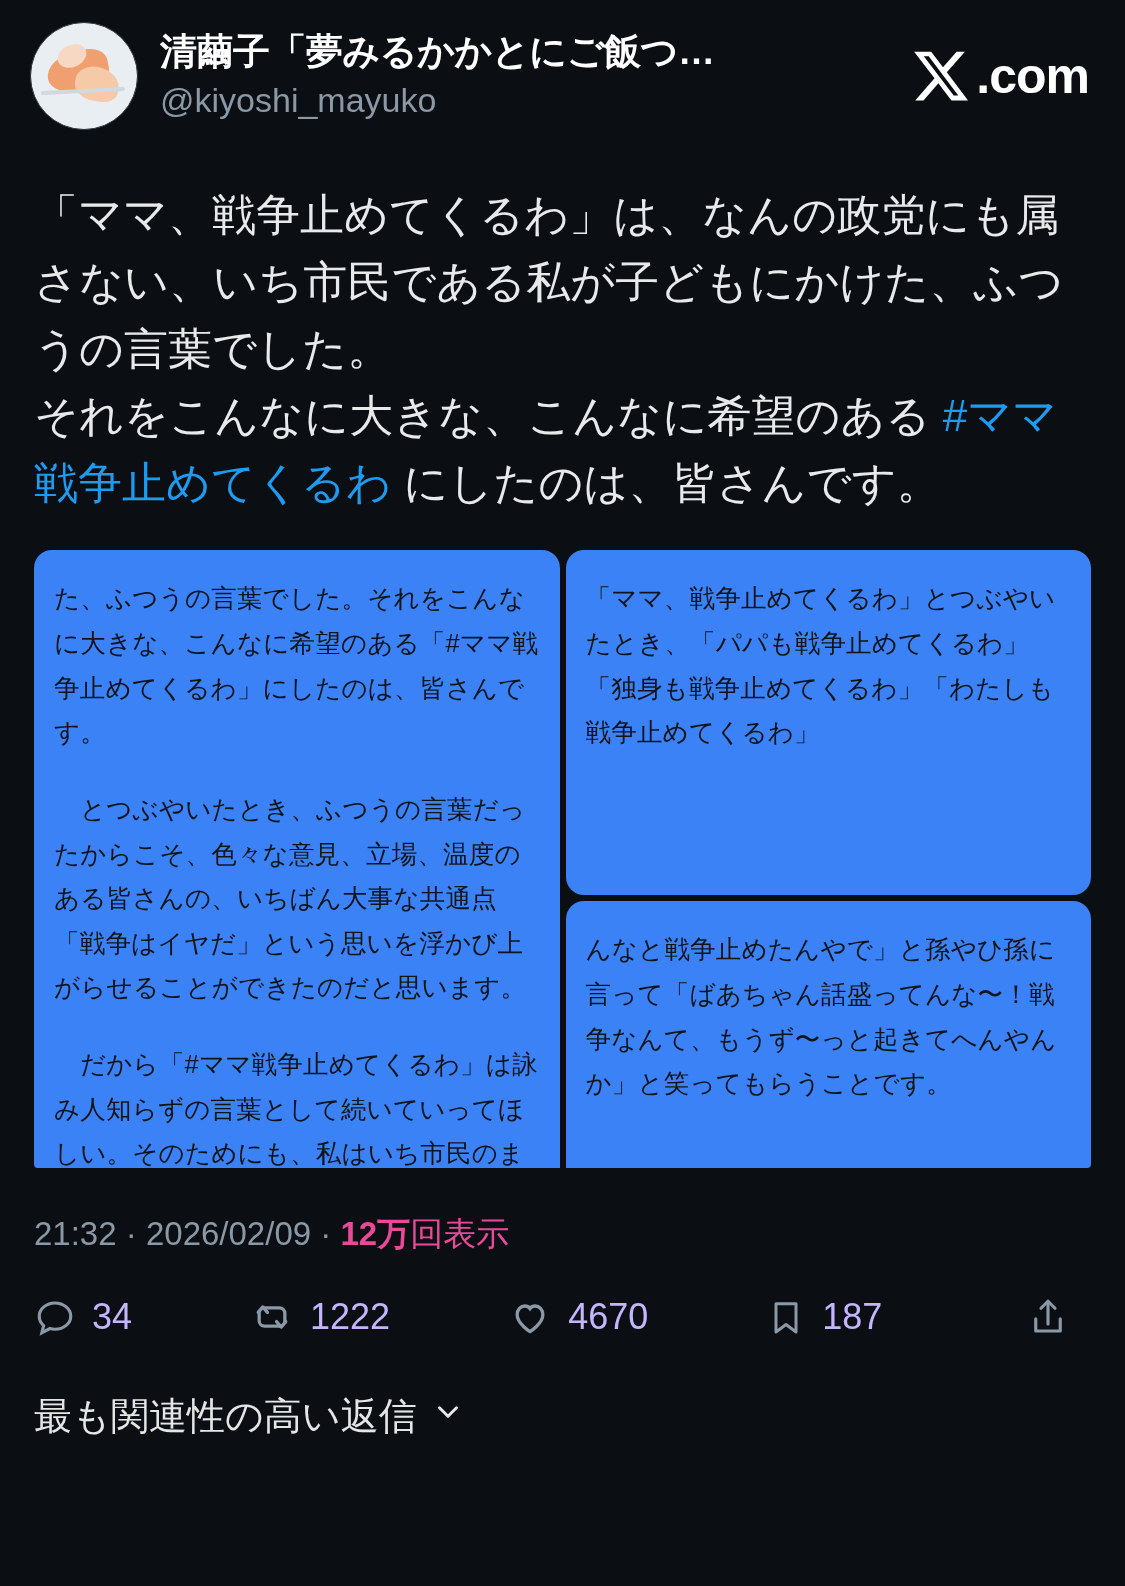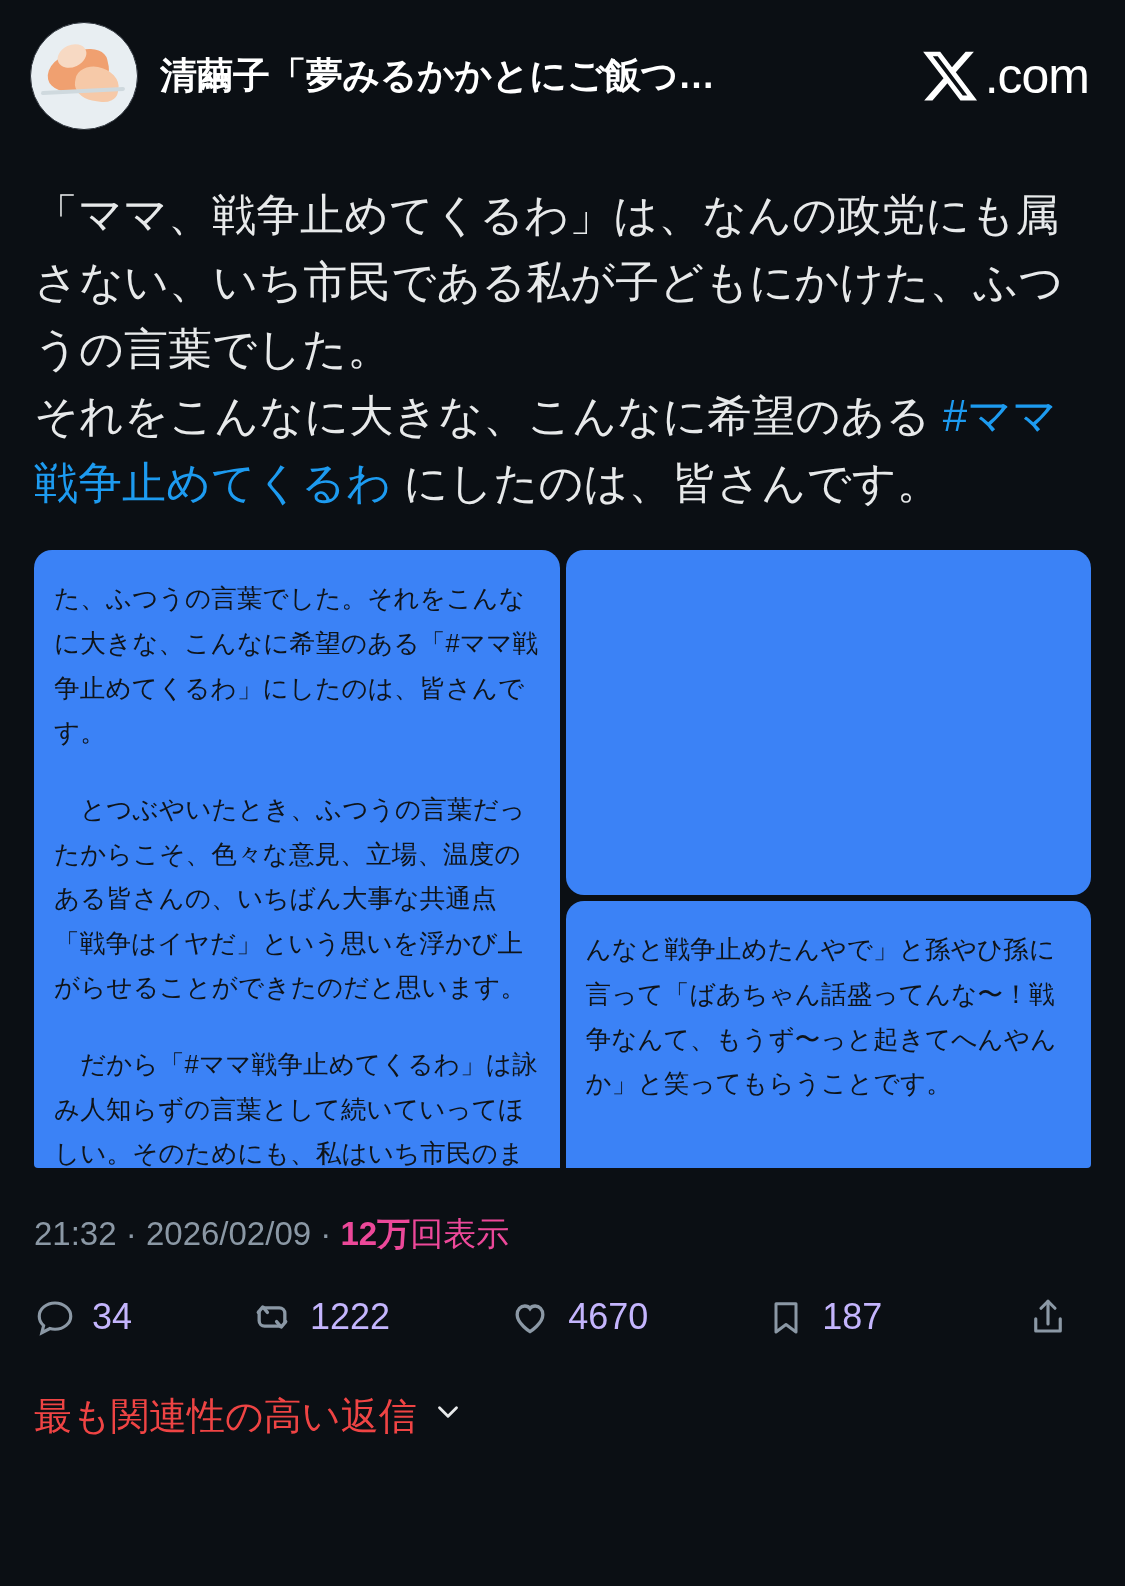--- a/index.html
+++ b/index.html
@@ -99,21 +99,21 @@
   .brand {
     flex: 0 0 auto;
     display: flex;
     align-items: center;
     margin-left: auto;
     padding-right: 12px;
   }
   .brand svg { display: block; }
   .brand-text {
     font-size: 50px;
-    font-weight: normal;
+    font-weight: bold;
     color: #ffffff;
     letter-spacing: -1px;
     margin-left: 2px;
   }
 
   
   .tweet-text {
     padding: 34px 49px 0 34px;
     font-size: 44px;
     line-height: 1.52;
@@ -197,41 +197,42 @@
   }
   .action svg { display: block; }
   .share-spacer { margin-left: auto; }
 
   
   .replies {
     display: flex;
     align-items: center;
     padding: 52px 34px 0 34px;
     font-size: 38px;
-    color: #ef4444;
+    color: #e5e5e5;
   }
   .replies .chev {
     margin-left: 14px;
     display: block;
   }
 </style>
 </head>
 <body>
 
 <div class="page">
 
   <div class="header">
     <div class="avatar">
       <div class="blob1"></div>
       <div class="blob3"></div>
       <div class="blob2"></div>
       <div class="line"></div>
     </div>
     <div class="id-block">
       <div class="display-name">清繭子「夢みるかかとにご飯つ…</div>
+      <div class="handle">@kiyoshi_mayuko</div>
     </div>
     <div class="brand">
       <span>
         <svg width="66" height="60" viewBox="0 0 24 24" aria-hidden="true">
           <path fill="#ffffff" d="M18.244 2.25h3.308l-7.227 8.26 8.502 11.24H16.17l-5.214-6.817L4.99 21.75H1.68l7.73-8.835L1.254 2.25H8.08l4.713 6.231zm-1.161 17.52h1.833L7.084 4.126H5.117z"></path>
         </svg>
       </span>
       <span class="brand-text">.com</span>
     </div>
   </div>
@@ -244,20 +245,21 @@
   <div class="media">
     <div class="media-col left">
       <div class="shot">
         <p>た、ふつうの言葉でした。それをこんなに大きな、こんなに希望のある「#ママ戦争止めてくるわ」にしたのは、皆さんです。</p>
         <p class="indent">とつぶやいたとき、ふつうの言葉だったからこそ、色々な意見、立場、温度のある皆さんの、いちばん大事な共通点「戦争はイヤだ」という思いを浮かび上がらせることができたのだと思います。</p>
         <p class="indent">だから「#ママ戦争止めてくるわ」は詠み人知らずの言葉として続いていってほしい。そのためにも、私はいち市民のままでいたいので</p>
       </div>
     </div>
     <div class="media-col right">
       <div class="shot">
+        <p>「ママ、戦争止めてくるわ」とつぶやいたとき、「パパも戦争止めてくるわ」「独身も戦争止めてくるわ」「わたしも戦争止めてくるわ」</p>
       </div>
       <div class="shot">
         <p>んなと戦争止めたんやで」と孫やひ孫に言って「ばあちゃん話盛ってんな〜！戦争なんて、もうず〜っと起きてへんやんか」と笑ってもらうことです。</p>
 
       </div>
     </div>
   </div>
 
   <div class="meta">
     <span>21:32</span><span> · </span><span>2026/02/09</span><span> · </span><span class="views">12万</span><span class="views-suffix">回表示</span>

